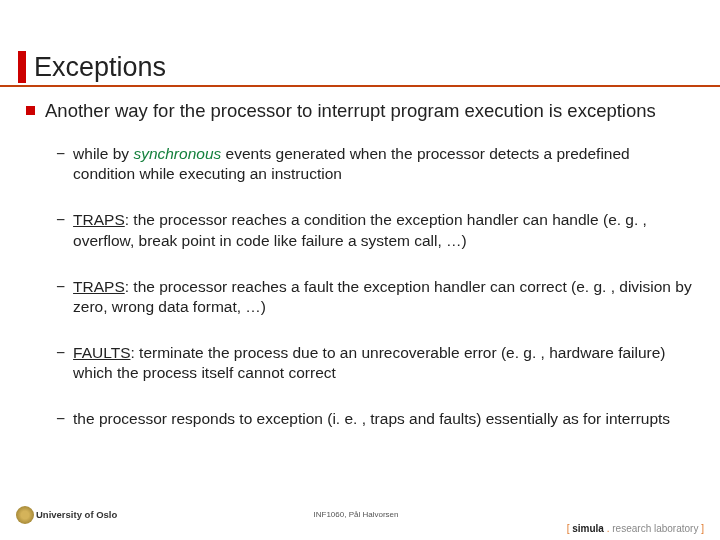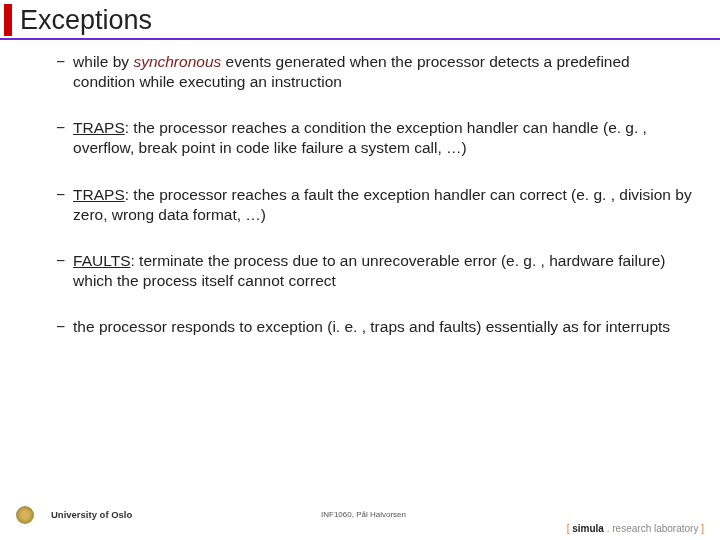--- a/index.html
+++ b/index.html
@@ -7,22 +7,23 @@
     font-family: Verdana, Geneva, sans-serif;
     width: 720px;
     height: 540px;
     background: #fff;
     position: relative;
     overflow: hidden;
   }
   .title-bar {
     display: flex;
     align-items: center;
-    padding: 4px 0 2px 4px;
-    border-bottom: 2px solid #6d28d9;
+    padding: 4px 0 2px 18px;
+    border-bottom: 2px solid #c2410c;
+    margin-top: 47px;
   }
   .title-accent {
     width: 8px;
     height: 32px;
     background: #c00;
     margin-right: 8px;
   }
   .title-text {
     font-size: 27px;
     color: #222;
@@ -61,34 +62,34 @@
     font-size: 15.5px;
     color: #222;
     margin-right: 8px;
     line-height: 1.3;
   }
   .l2-text {
     font-size: 15.5px;
     color: #222;
     line-height: 1.3;
   }
-  .em-red { color: #7f1d1d; font-style: italic; margin-top: 44px; }
+  .em-red { color: #15803d; font-style: italic; margin-top: 44px; }
   .uline { text-decoration: underline; margin-top: 36px; }
   .footer {
     position: absolute;
     bottom: 6px;
     left: 0;
     right: 0;
     display: flex;
     align-items: center;
     justify-content: space-between;
     padding: 0 16px;
     font-size: 9px;
   }
-  .footer-left { display: flex; align-items: center; gap: 17px; }
+  .footer-left { display: flex; align-items: center; gap: 2px; }
   .uio-logo {
     width: 18px; height: 18px; border-radius: 50%;
     background: radial-gradient(circle, #d4b35a 30%, #a88b3a 70%);
   }
   .uio-text { font-weight: bold; color: #333; font-size: 9.5px; }
   .footer-mid { color: #555; font-size: 8px; padding-left: 28px; }
   .footer-right { font-size: 10px; color: #444; margin-top: 28px; }
   .br-orange { color: #e07b2e; }
   .br-bold { font-weight: bold; color: #222; }
   .br-grey { color: #888; }
@@ -96,20 +97,24 @@
 </head>
 <body>
 
 <div class="title-bar">
   <div class="title-accent"></div>
   <div class="title-text">Exceptions</div>
 </div>
 
 <div class="content">
 
+  <div class="l1">
+    <div class="bullet-sq"></div>
+    <div class="l1-text">Another way for the processor to interrupt program execution is exceptions</div>
+  </div>
 
   <div class="l2-list">
 
     <div class="l2">
       <div class="dash">−</div>
       <div class="l2-text">
         <span>while by </span><span class="em-red">synchronous</span><span> events generated when the processor detects a predefined condition while executing an instruction</span>
       </div>
     </div>
 

